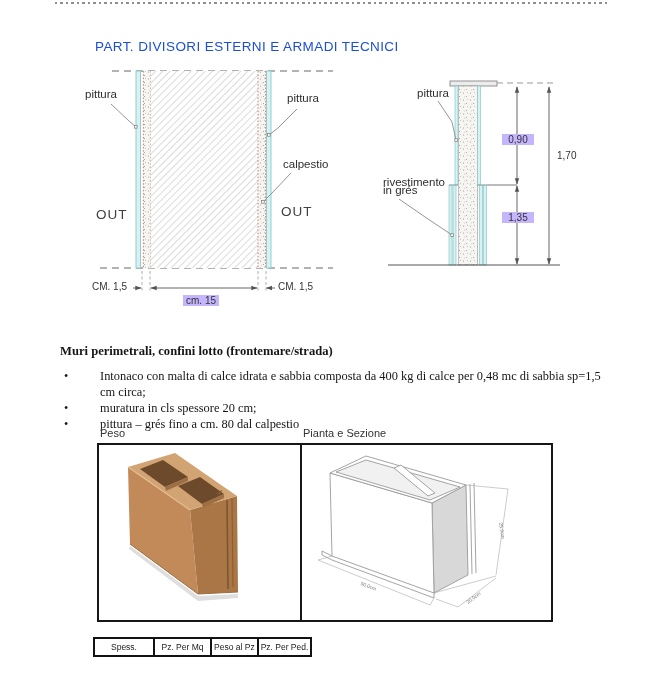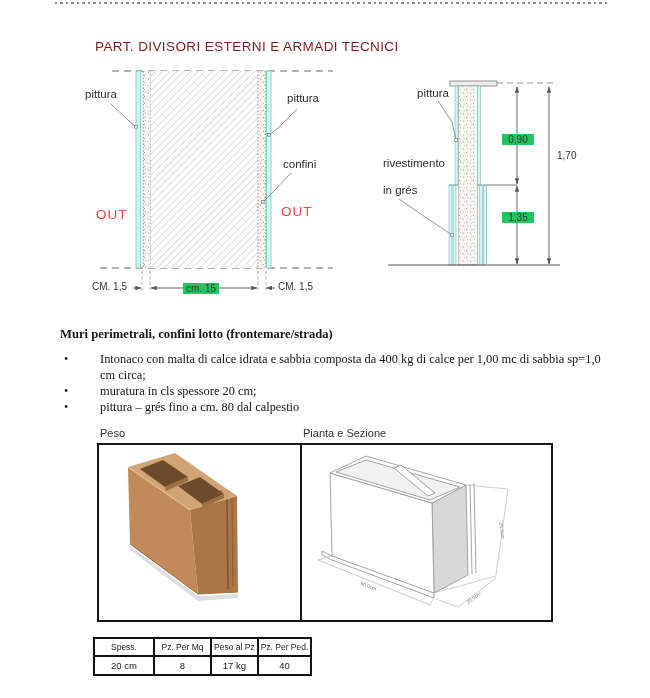--- a/index.html
+++ b/index.html
@@ -1,28 +1,28 @@
 <!DOCTYPE html>
 <html><head>
 <meta charset="utf-8">
 <style>
   html,body{margin:0;padding:0;}
   body{background:#ffffff;width:650px;height:698px;position:relative;overflow:hidden;
        font-family:"Liberation Sans",sans-serif;}
   .abs{position:absolute;}
   .lbl{position:absolute;font:11.5px "Liberation Sans",sans-serif;color:#2e2e2e;white-space:nowrap;z-index:3;}
-  .out{position:absolute;font:13.5px "Liberation Sans",sans-serif;letter-spacing:1px;color:#ef4444;z-index:3;}
+  .out{position:absolute;font:13.5px "Liberation Sans",sans-serif;letter-spacing:1px;color:#404040;z-index:3;}
   .dim{position:absolute;font:10px "Liberation Sans",sans-serif;color:#333;white-space:nowrap;z-index:3;}
-  .dim.bg{background:#22c55e;padding:0 3px;text-align:center;}
+  .dim.bg{background:#c4b5fd;padding:0 3px;text-align:center;}
   .title{position:absolute;left:95px;top:39px;font:13.5px "Liberation Sans",sans-serif;
-         letter-spacing:.4px;color:#7f1d1d;z-index:3;}
+         letter-spacing:.4px;color:#1d4ed8;z-index:3;}
   .dashtop{position:absolute;left:55px;top:2px;width:552px;height:2px;z-index:1;
            background:repeating-linear-gradient(90deg,#8e8e8e 0 2.5px,transparent 2.5px 5.5px);}
   .specs{position:absolute;left:60px;top:327px;width:550px;font-family:"Liberation Serif",serif;color:#151515;z-index:3;}
-  .specs h3{margin:0 0 9px 0;font-size:12.6px;font-weight:bold;}
+  .specs h3{margin:17px 0 9px 0;font-size:12.6px;font-weight:bold;}
   .brow{display:flex;align-items:flex-start;margin:0;}
   .bmark{width:40px;font-size:12px;line-height:16px;padding-left:4px;box-sizing:border-box;}
   .btext{width:505px;font-size:12.4px;line-height:16px;}
   .figlabel{position:absolute;font:11px "Liberation Sans",sans-serif;color:#333;z-index:3;}
   .frame{position:absolute;left:97px;top:443px;width:456px;height:179px;border:2px solid #161616;
          box-sizing:border-box;background:#fff;z-index:2;}
   .divider{position:absolute;left:300px;top:443px;width:2px;height:179px;background:#161616;z-index:4;}
   .dtable{position:absolute;left:93px;top:637px;border-collapse:collapse;z-index:3;}
   .dtable td{border:2px solid #121212;font-family:"Liberation Sans",sans-serif;color:#1a1a1a;
              padding:0;height:14px;vertical-align:middle;}
@@ -107,39 +107,39 @@
 
     <polyline points="438,101 452,122 456,140" fill="none" stroke="#8a8a8a" stroke-width="0.9"></polyline>
     <rect x="454.8" y="138.8" width="2.6" height="2.6" fill="#fff" stroke="#777" stroke-width="0.7"></rect>
     <polyline points="399,199 428,219 452,235" fill="none" stroke="#8a8a8a" stroke-width="0.9"></polyline>
     <rect x="450.8" y="233.8" width="2.6" height="2.6" fill="#fff" stroke="#777" stroke-width="0.7"></rect>
   </g>
 </svg>
 
 <span class="lbl" style="left:85px;top:88px">pittura</span>
 <span class="lbl" style="left:287px;top:92px">pittura</span>
-<span class="lbl" style="left:283px;top:158px">confini</span>
+<span class="lbl" style="left:283px;top:158px">calpestio</span>
 <span class="out" style="left:96px;top:207px">OUT</span>
 <span class="out" style="left:281px;top:204px">OUT</span>
 <span class="dim" style="left:92px;top:281px">CM. 1,5</span>
-<span class="dim bg" style="left:183px;top:283px">cm. 15</span>
+<span class="dim bg" style="left:183px;top:295px">cm. 15</span>
 <span class="dim" style="left:278px;top:281px">CM. 1,5</span>
 
 <span class="lbl" style="left:417px;top:87px">pittura</span>
-<span class="lbl" style="left:383px;top:157px">rivestimento</span>
+<span class="lbl" style="left:383px;top:176px">rivestimento</span>
 <span class="lbl" style="left:383px;top:184px">in grés</span>
 <span class="dim bg" style="left:502px;top:134px;width:26px">0,90</span>
 <span class="dim" style="left:557px;top:150px">1,70</span>
 <span class="dim bg" style="left:502px;top:212px;width:26px">1,35</span>
 
 <div class="specs">
   <h3>Muri perimetrali, confini lotto (frontemare/strada)</h3>
   <div class="brow">
     <span class="bmark">•</span>
-    <span class="btext">Intonaco con malta di calce idrata e sabbia composta da 400 kg di calce per 1,00 mc di sabbia sp=1,0 cm circa;</span>
+    <span class="btext">Intonaco con malta di calce idrata e sabbia composta da 400 kg di calce per 0,48 mc di sabbia sp=1,5 cm circa;</span>
   </div>
   <div class="brow">
     <span class="bmark">•</span>
     <span class="btext">muratura in cls spessore 20 cm;</span>
   </div>
   <div class="brow">
     <span class="bmark">•</span>
     <span class="btext">pittura – grés fino a cm. 80 dal calpestio</span>
   </div>
 </div>
@@ -214,20 +214,14 @@
 <span class="ddim" style="left:465px;top:600px;transform:rotate(-37deg)">20,0cm</span>
 
 <table class="dtable">
   <tbody>
   <tr>
     <td class="hd" style="width:54px">Spess.</td>
     <td class="hd" style="width:51px">Pz. Per Mq</td>
     <td class="hd">Peso al Pz</td>
     <td class="hd">Pz. Per Ped.</td>
   </tr>
-  <tr>
-    <td class="vl">20 cm</td>
-    <td class="vl">8</td>
-    <td class="vl">17 kg</td>
-    <td class="vl">40</td>
-  </tr>
 </tbody>
   </table>
 
 </body></html>

